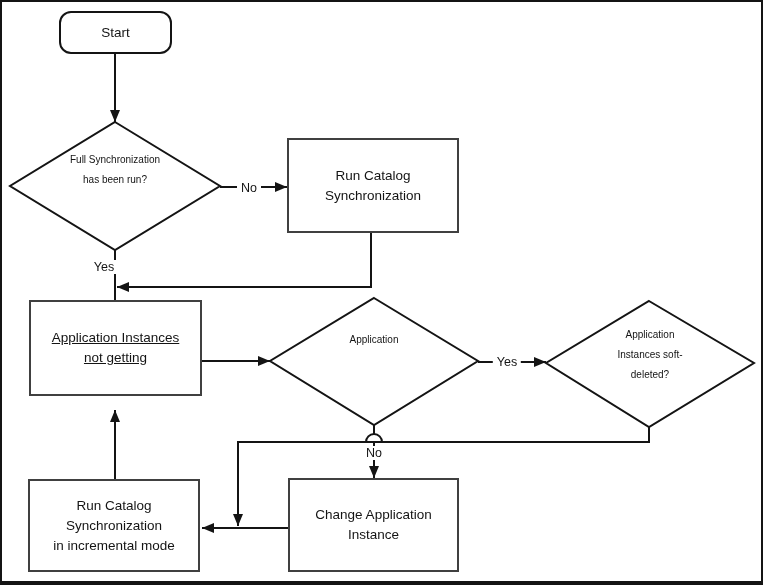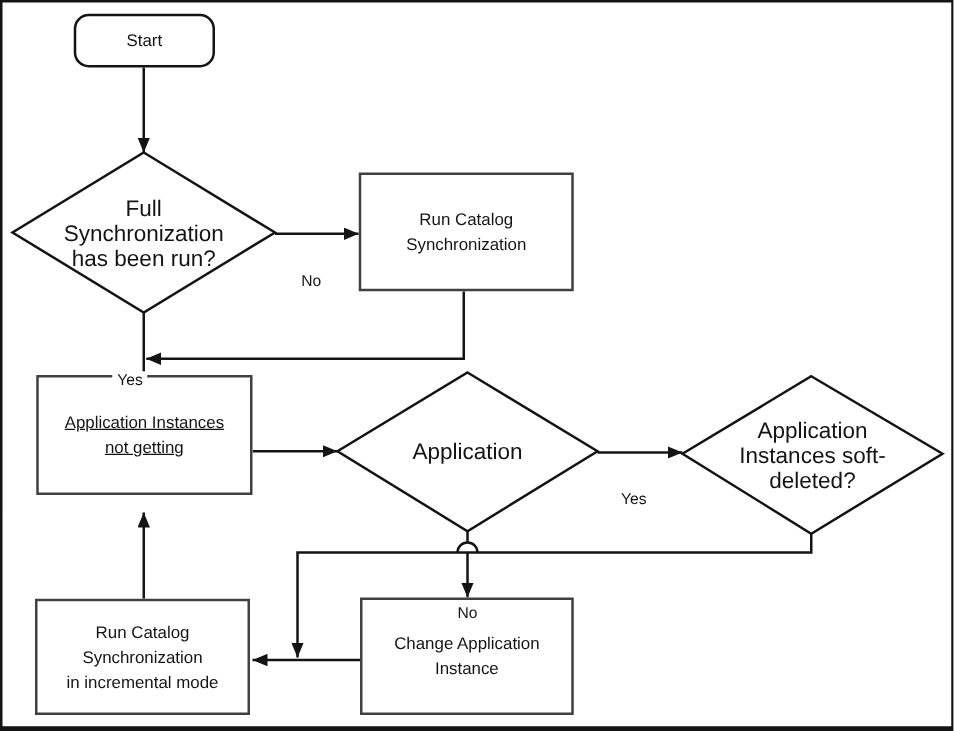--- a/index.html
+++ b/index.html
@@ -44,36 +44,34 @@
   .process {
     border: 2px solid #404040;
   }
   .terminator {
     border: 2px solid #141414;
     border-radius: 12px;
   }
   .dlabel {
     position: absolute;
     display: flex;
-    align-items: center;
     justify-content: center;
     text-align: center;
-    font-size: 18px;
+    font-size: 10px;
     line-height: 20px;
     background: transparent;
   }
   .lines span { display: block; }
   .edge-label {
     position: absolute;
     transform: translate(-50%, -50%);
     background: #ffffff;
     padding: 0 4px;
     font-size: 12.5px;
     line-height: 14px;
-    margin-top: 37px;
   }
 </style>
 </head>
 <body>
 
 <div class="canvas">
 
   <svg class="wires" viewBox="0 0 763 585">
     <defs>
       <marker id="ah" markerWidth="13" markerHeight="11" refX="12" refY="5" orient="auto" markerUnits="userSpaceOnUse">

